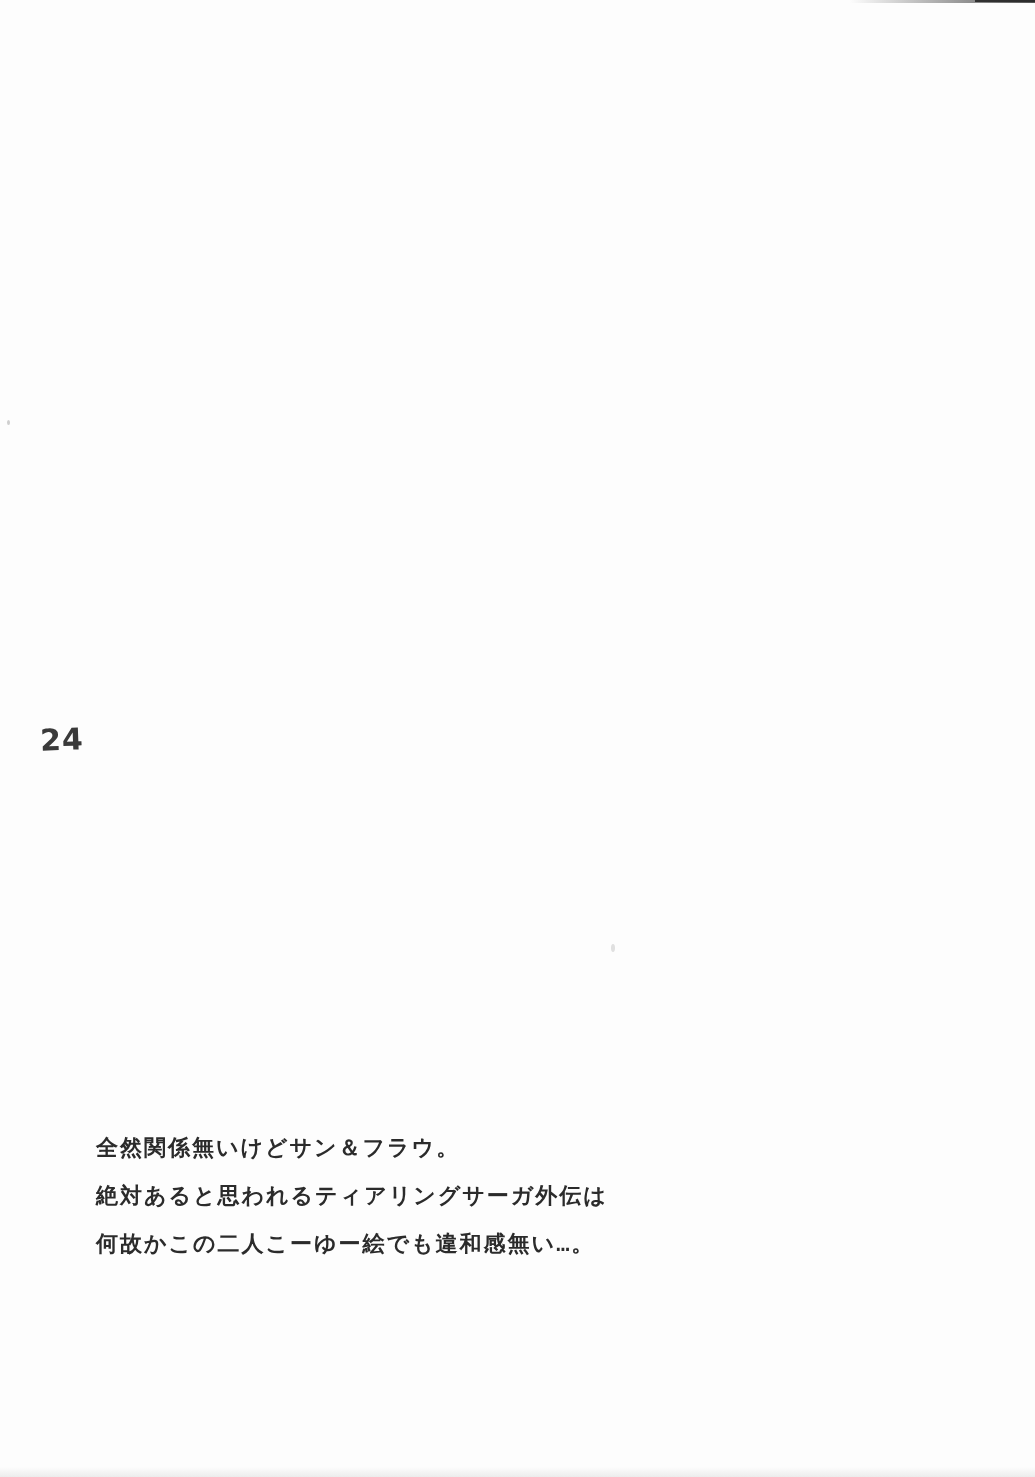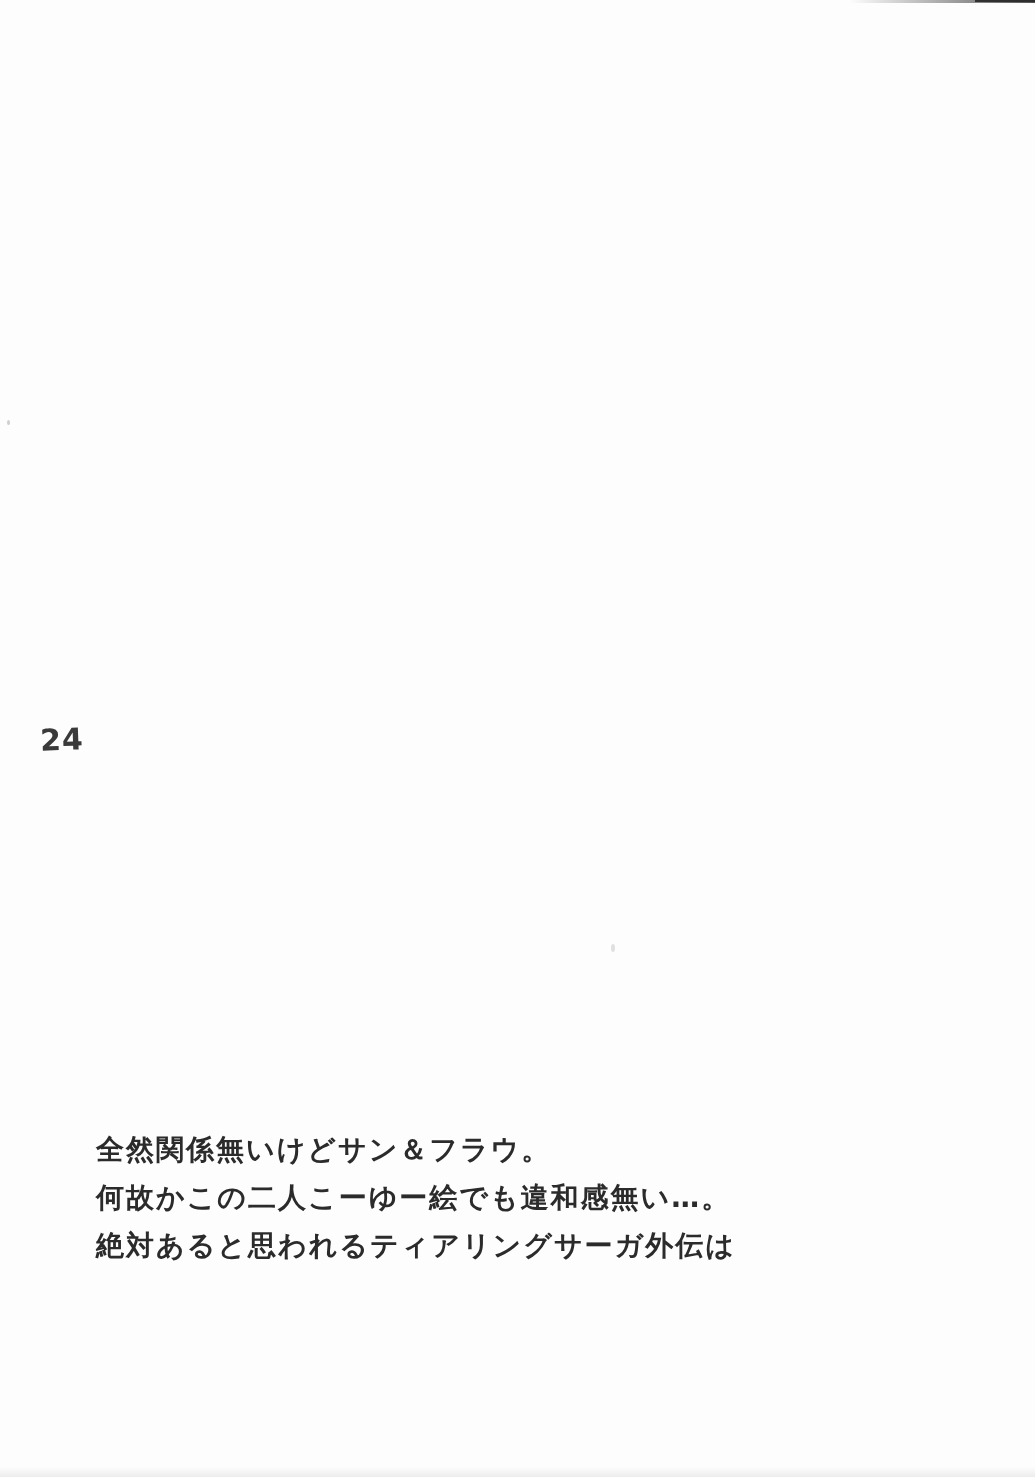--- a/index.html
+++ b/index.html
@@ -70,41 +70,42 @@
     letter-spacing: 1px;
     transform: rotate(-2deg);
   }
   .afterword {
     position: absolute;
     left: 96px;
     top: 1126px;
     color: var(--ink);
   }
   .afterword-line {
-    font-size: 28px;
+    font-size: 22px;
     font-weight: 600;
     line-height: 48px;
     letter-spacing: 2px;
     white-space: nowrap;
     color: var(--ink);
+    font-family: Liberation Mono, monospace;
   }
 </style>
 </head>
 <body>
 
 <div class="page">
 
   <div class="scan-edge-top-right"></div>
 
   <div class="speck speck-1"></div>
   <div class="speck speck-2"></div>
 
   <div class="page-number">24</div>
 
   <div class="afterword">
     <div class="afterword-line">全然関係無いけどサン＆フラウ。</div>
+    <div class="afterword-line">絶対あると思われるティアリングサーガ外伝は</div>
     <div class="afterword-line">何故かこの二人こーゆー絵でも違和感無い…。</div>
-    <div class="afterword-line">絶対あると思われるティアリングサーガ外伝は</div>
   </div>
 
   <div class="scan-edge-bottom"></div>
 
 </div>
 
 </body></html>

